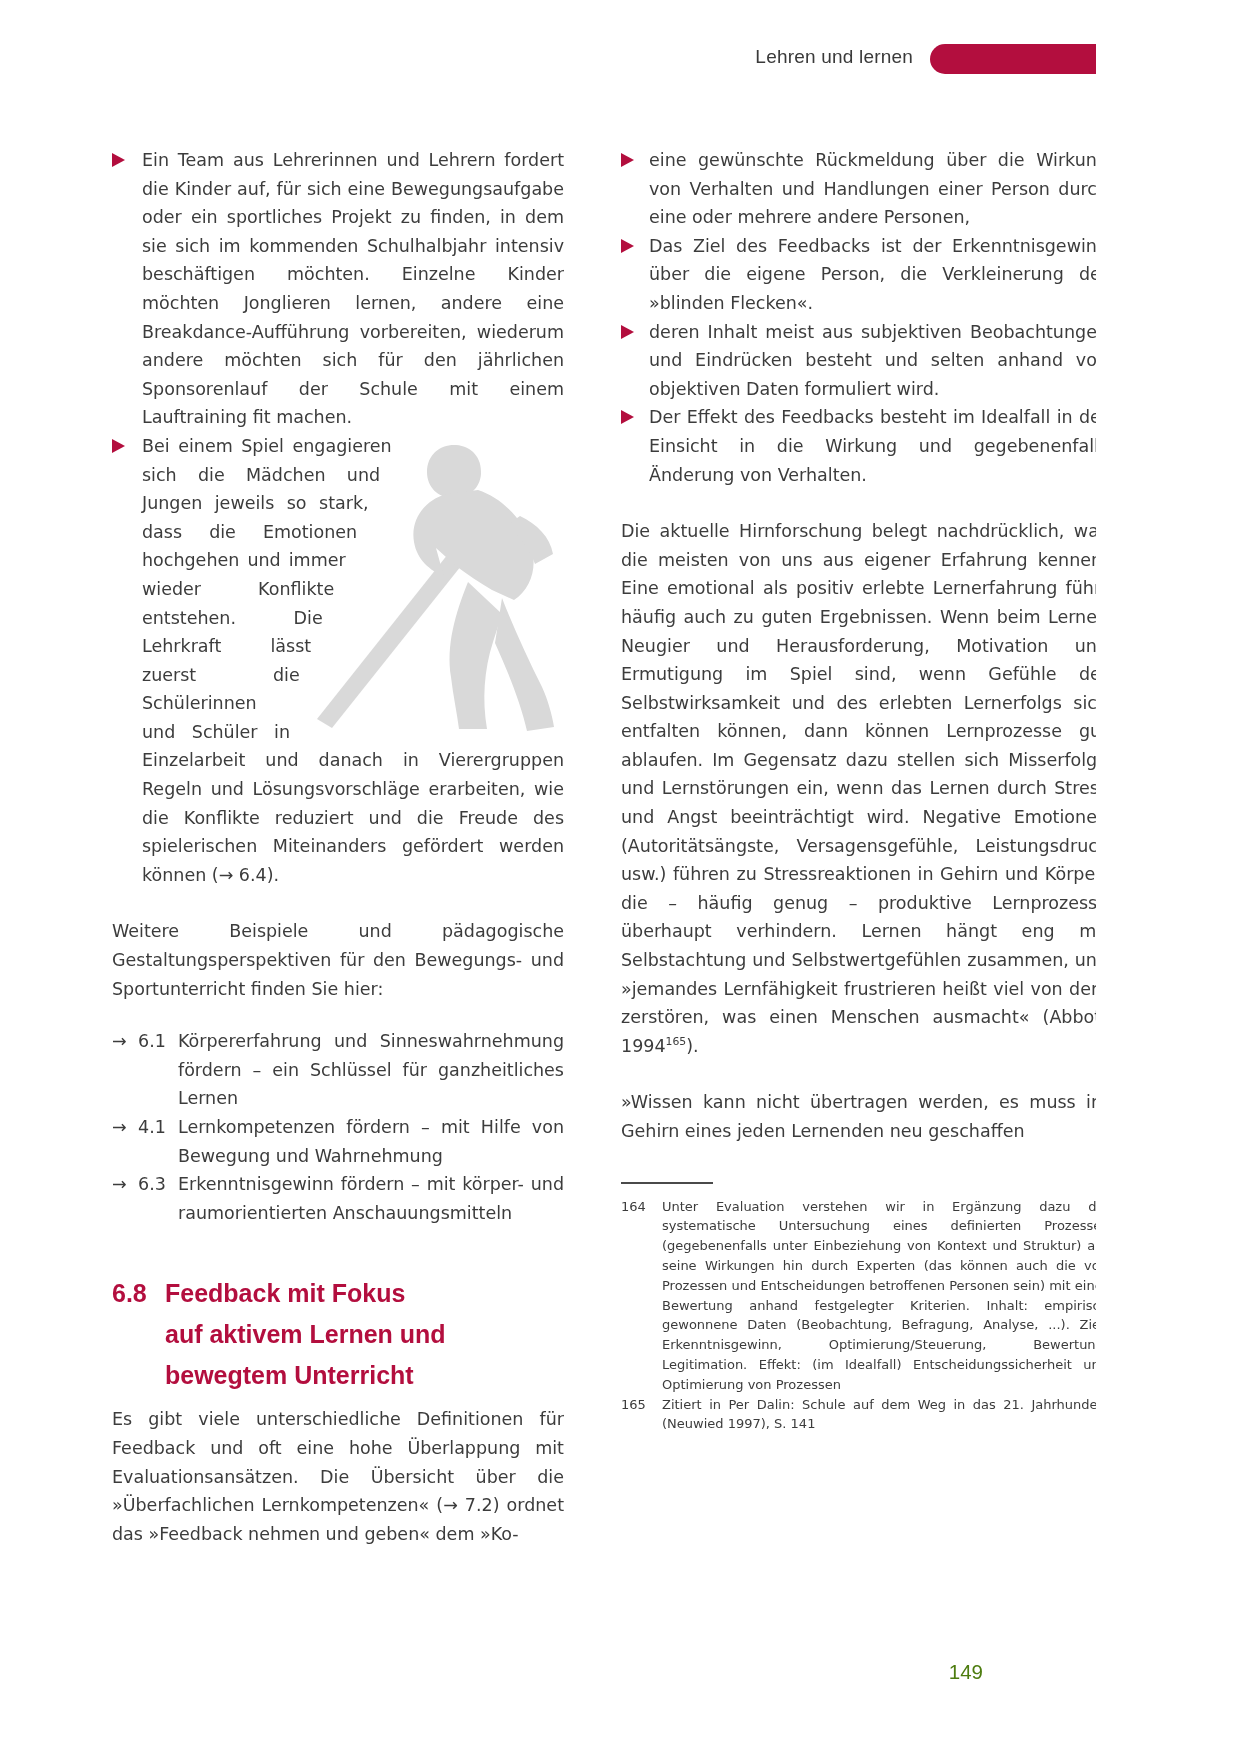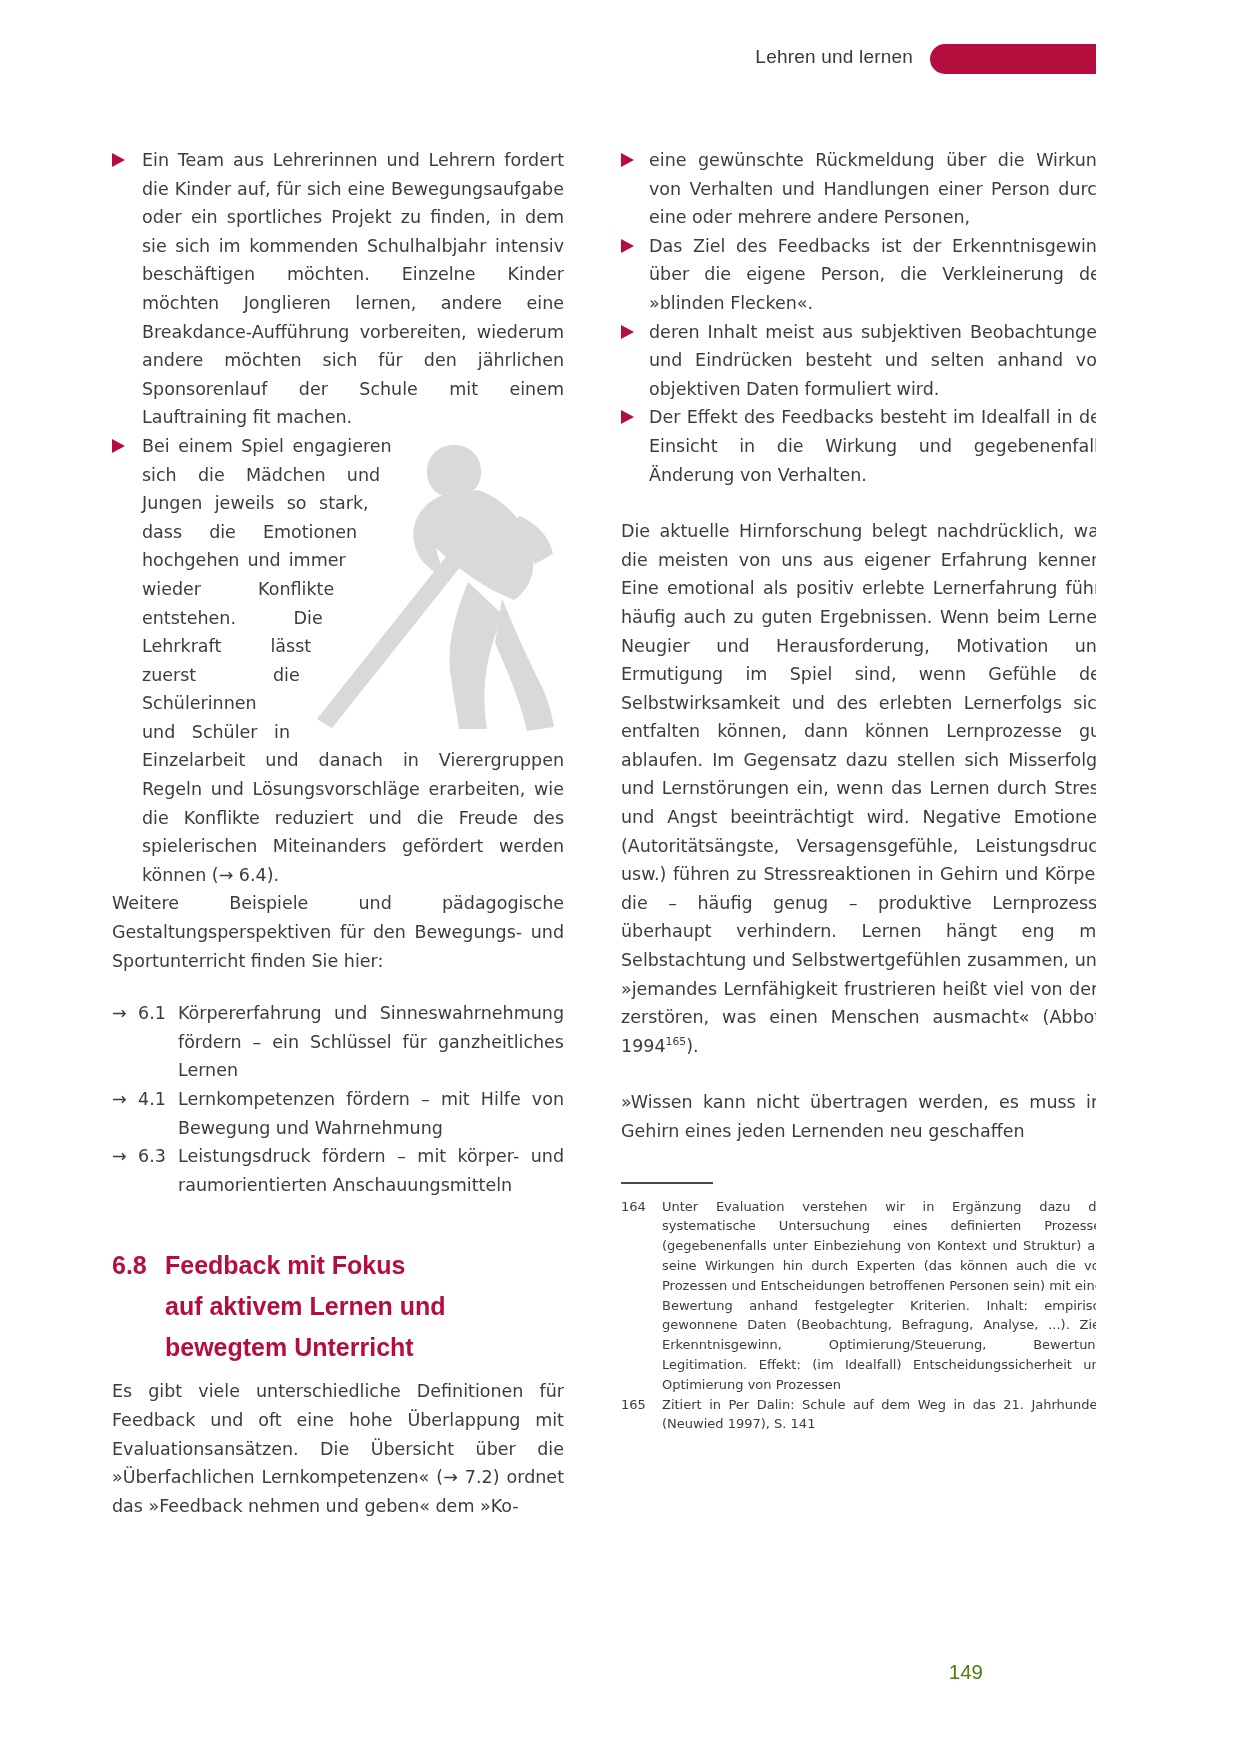--- a/index.html
+++ b/index.html
@@ -32,21 +32,21 @@
   }
   
   .sil-float{
     float:right;width:268px;height:300px;margin-left:6px;
     shape-outside:polygon(46% 0%, 100% 0%, 100% 100%, 2% 100%);
     shape-margin:12px;
   }
   .sil-float svg{display:block;width:100%;height:100%;}
   
   .para{margin:0;}
-  .intro-para{}
+  .intro-para{margin-top:28px;}
   .ref-list{margin-top:24px;}
   .ref-item{display:flex;align-items:flex-start;}
   .ref-arrow{flex:0 0 26px;color:#3c3c3c;}
   .ref-num{flex:0 0 40px;}
   .ref-text{flex:1;text-align:justify;}
   
   .section-heading{
     display:flex;margin-top:46px;color:#b30e3e;
     font-family:"Liberation Sans",sans-serif;
     font-weight:bold;font-size:25px;line-height:41px;text-align:left;
@@ -116,21 +116,21 @@
         <span class="ref-text">Körpererfahrung und Sinneswahrnehmung fördern – ein Schlüssel für ganzheitliches Lernen</span>
       </div>
       <div class="ref-item">
         <span class="ref-arrow">→</span>
         <span class="ref-num">4.1</span>
         <span class="ref-text">Lernkompetenzen fördern – mit Hilfe von Bewegung und Wahrnehmung</span>
       </div>
       <div class="ref-item">
         <span class="ref-arrow">→</span>
         <span class="ref-num">6.3</span>
-        <span class="ref-text">Leistungsdruck fördern – mit körper- und raumorientierten Anschauungsmitteln</span>
+        <span class="ref-text">Erkenntnisgewinn fördern – mit körper- und raumorientierten Anschauungsmitteln</span>
       </div>
     </div>
 
     <div class="section-heading">
       <span class="sh-num">6.8</span>
       <span>
         <span class="sh-line">Feedback mit Fokus</span>
         <span class="sh-line">auf aktivem Lernen und</span>
         <span class="sh-line">bewegtem Unterricht</span>
       </span>

